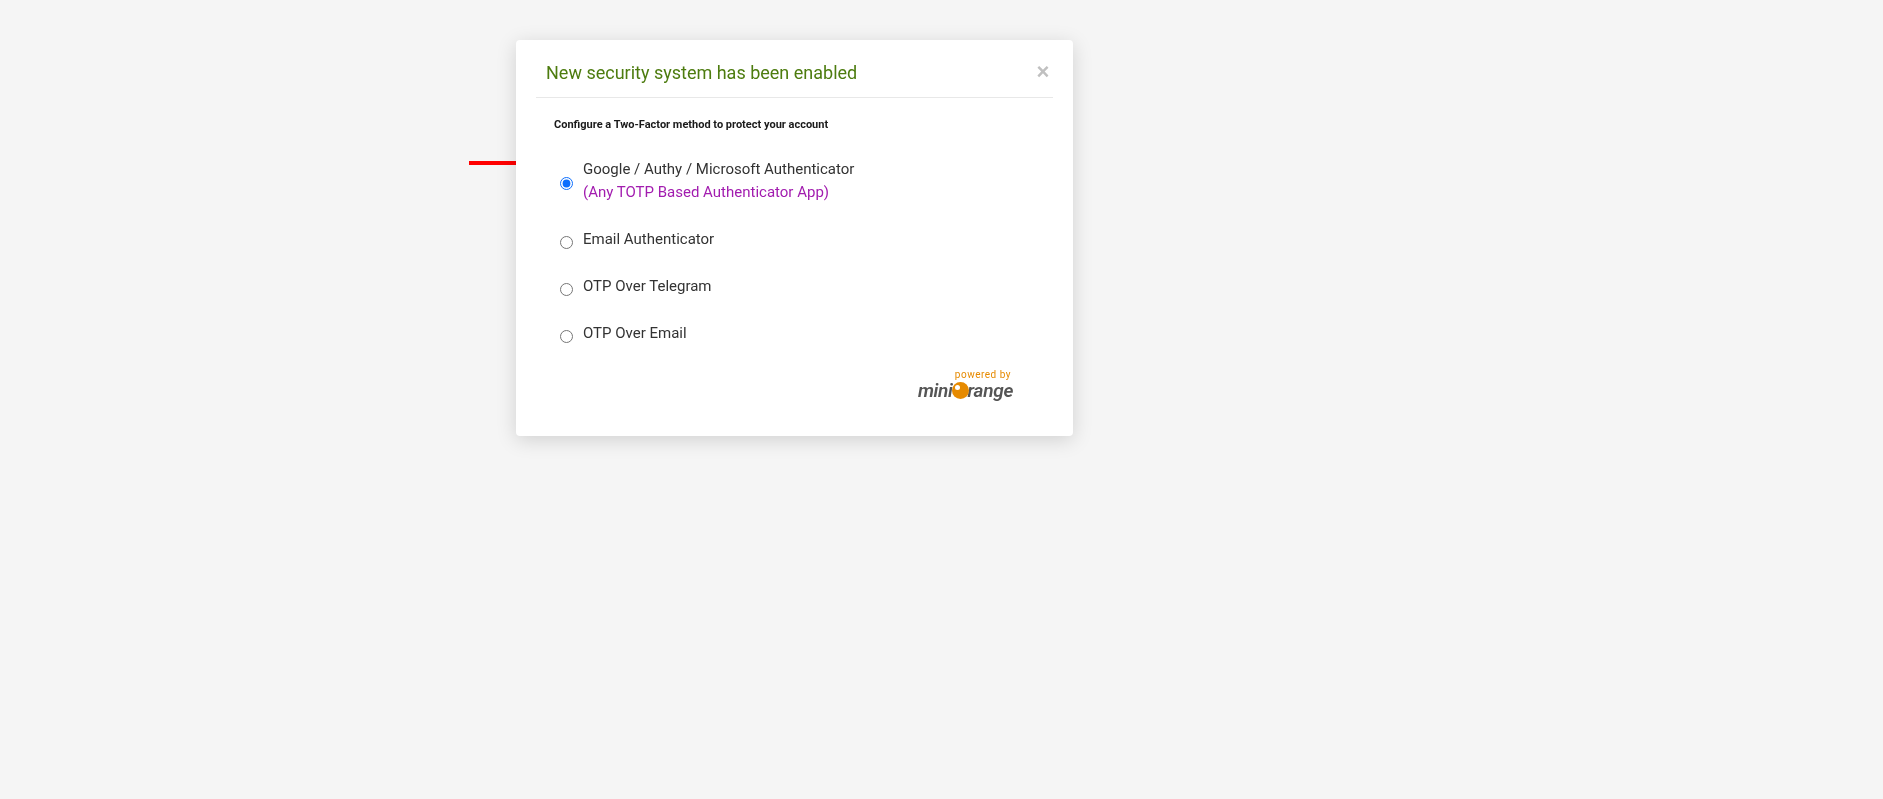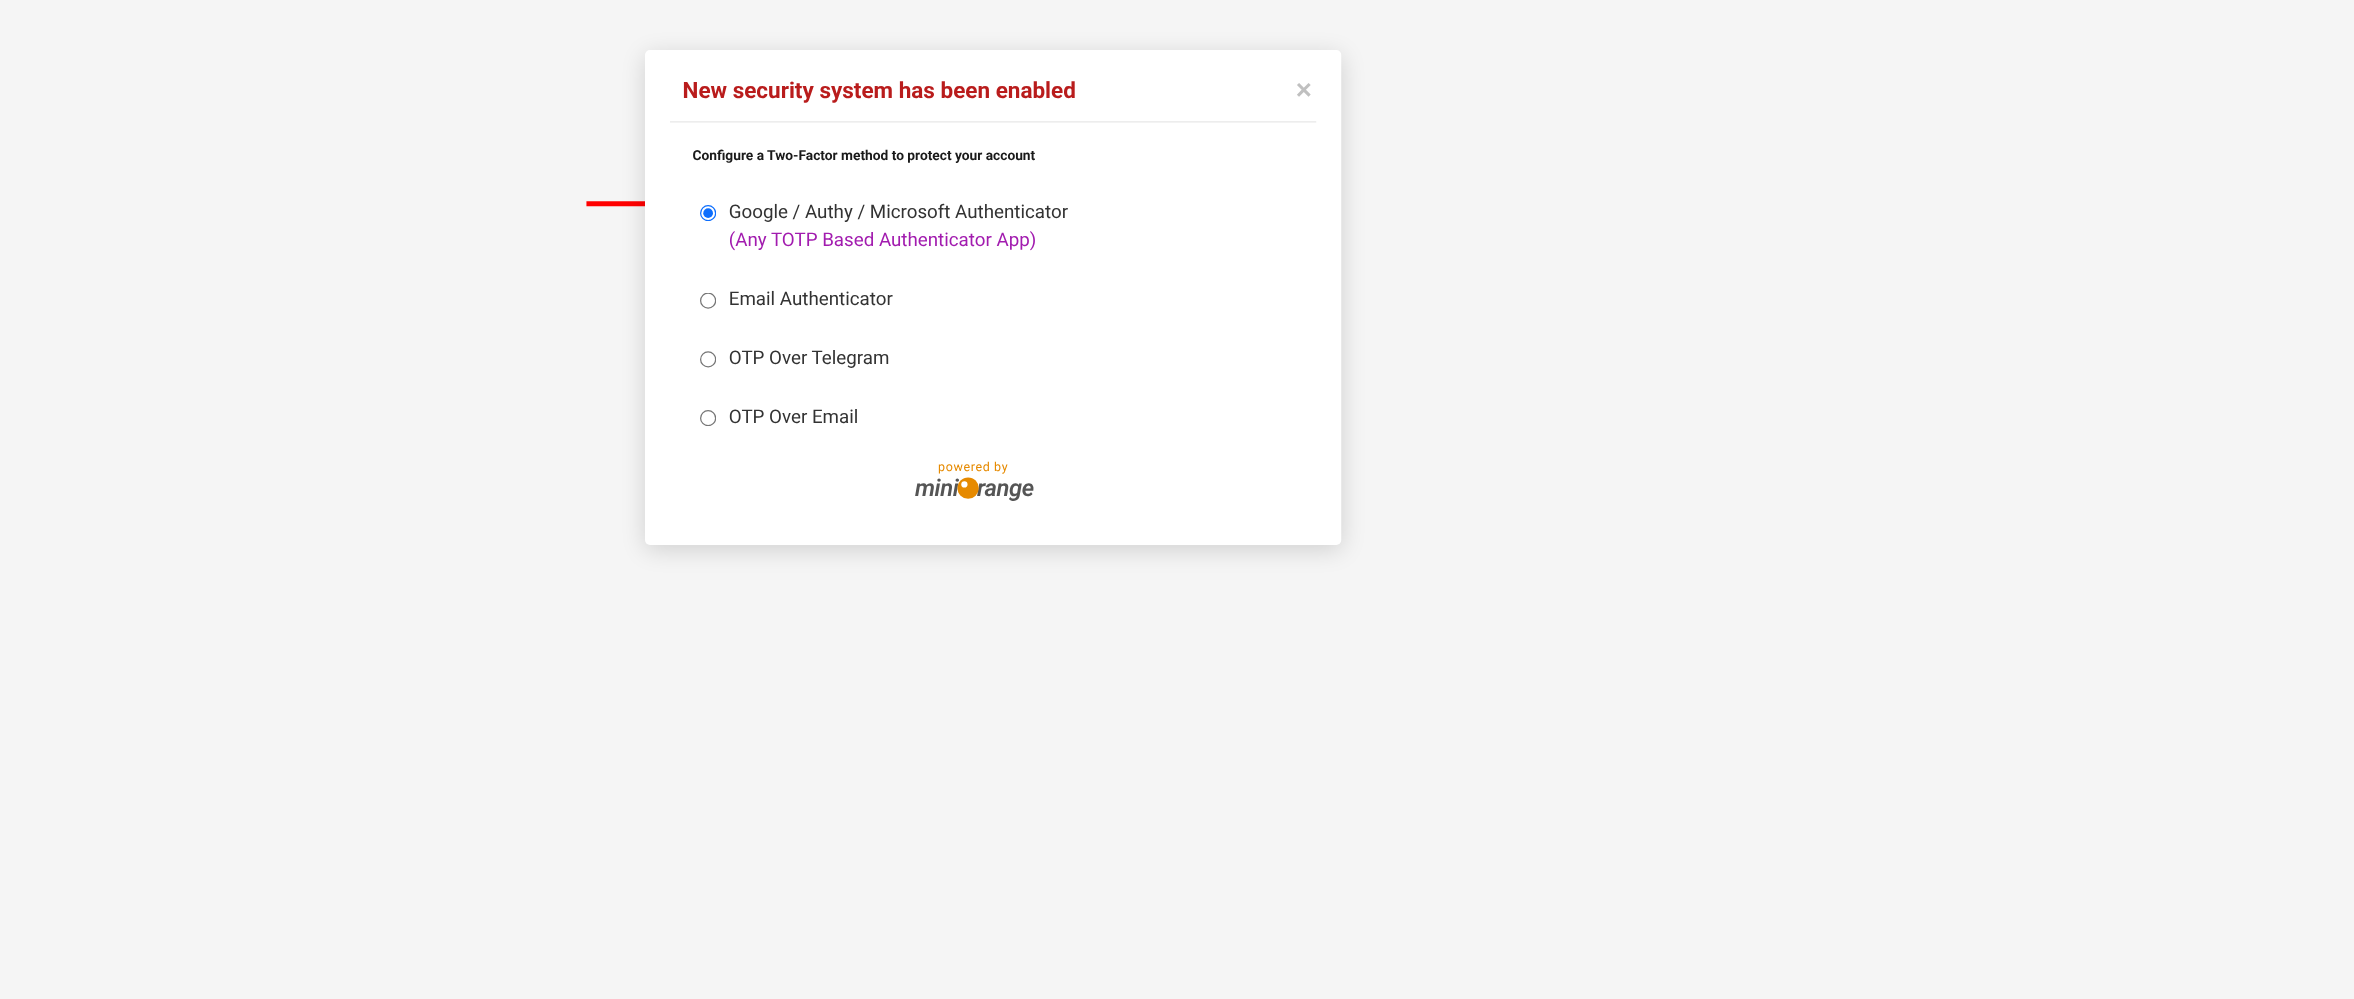--- a/index.html
+++ b/index.html
@@ -23,22 +23,22 @@
       border-radius: 4px;
       box-shadow: 0 4px 20px rgba(0,0,0,0.15);
       padding: 0;
     }
     .modal-header {
       padding: 22px 30px 14px 30px;
       position: relative;
     }
     .modal-title {
       font-size: 18px;
-      font-weight: 700;
-      color: #b91c1c;
+      font-weight: 400;
+      color: #4d7c0f;
     }
     .close-btn {
       position: absolute;
       right: 20px;
       top: 22px;
       width: 20px;
       height: 20px;
       cursor: pointer;
       display: flex;
       align-items: center;
@@ -60,21 +60,21 @@
     }
     .config-heading {
       font-size: 11px;
       font-weight: 700;
       color: #1a1a1a;
       margin-bottom: 28px;
       margin-left: 8px;
     }
     .option-row {
       display: flex;
-      align-items: flex-start;
+      align-items: center;
       padding: 0 0 0 14px;
       margin-bottom: 26px;
       margin-top: 20px;
     }
     .option-row:last-of-type {
       margin-bottom: 10px;
     }
     .option-row input[type="radio"] {
       margin-top: 5px;
       margin-right: 10px;
@@ -88,21 +88,21 @@
       line-height: 1.4;
       cursor: pointer;
     }
     .option-sublabel {
       display: block;
       font-size: 15px;
       color: #a21caf;
       margin-top: 2px;
     }
     .footer-brand {
-      text-align: center;
+      text-align: right;
       padding: 0 30px 16px 0;
       line-height: 1;
     }
     .powered-by {
       font-size: 10px;
       color: #e68a00;
       letter-spacing: 0.5px;
       margin-bottom: 1px;
       display: block;
       padding-right: 2px;

